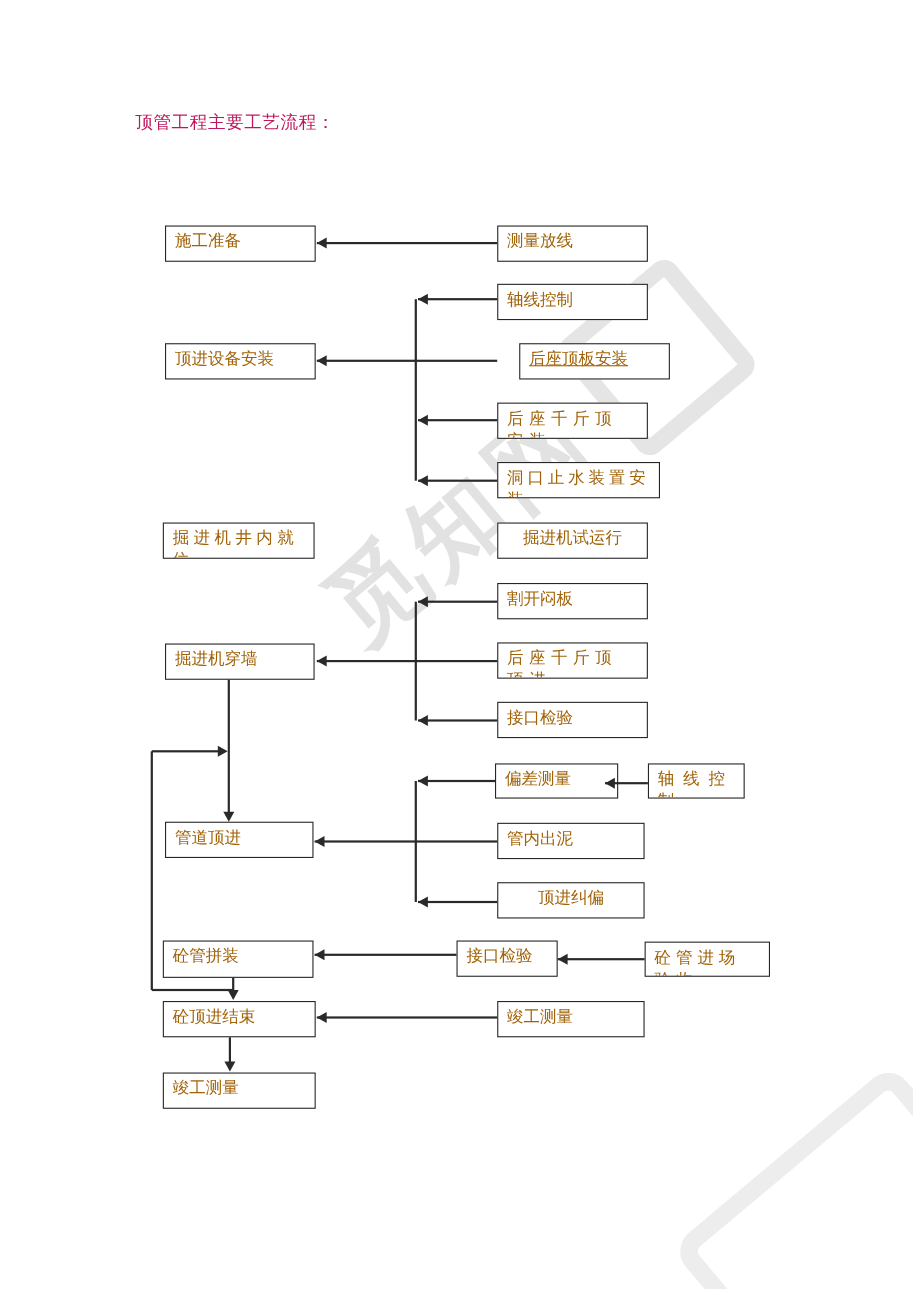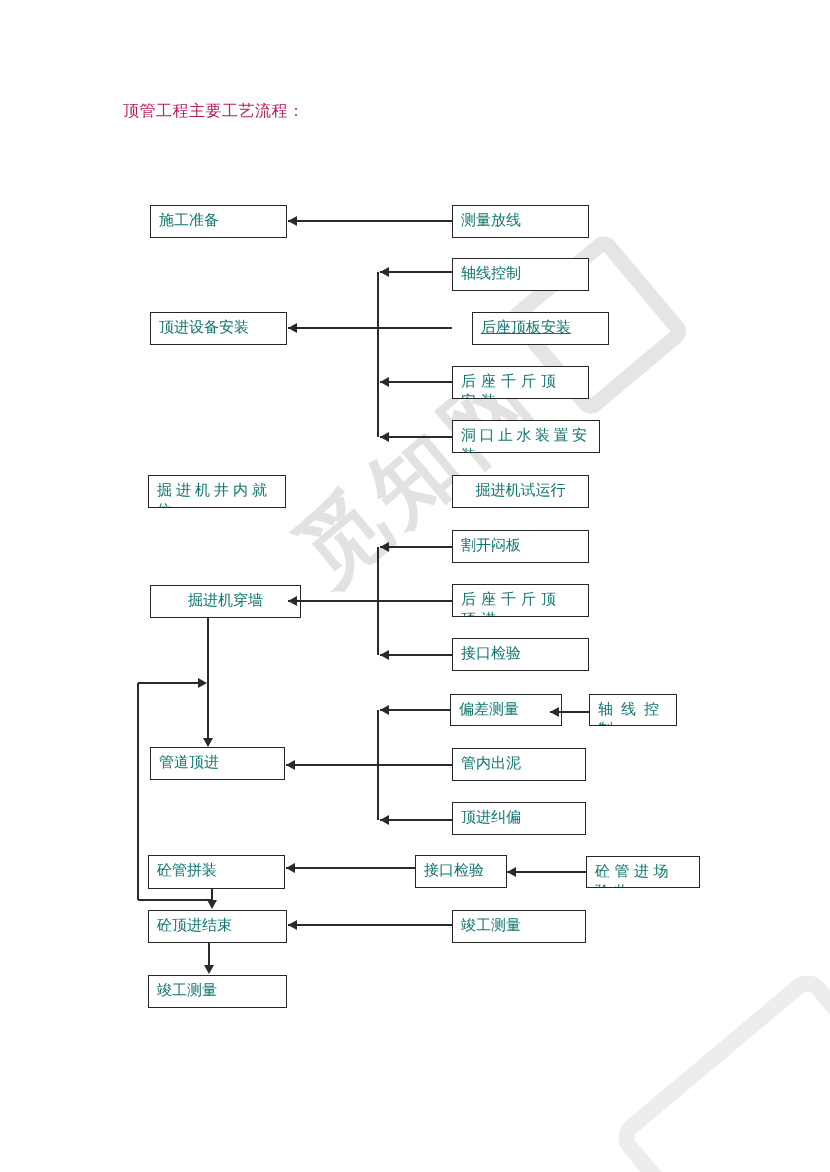--- a/index.html
+++ b/index.html
@@ -17,21 +17,21 @@
   .wm-text{font-size:86px;color:#d9d9d9;letter-spacing:8px;font-weight:bold;
            white-space:nowrap;opacity:.75;}
   .wm-logo{width:104px;height:104px;border:15px solid #dadada;border-radius:14px;
            opacity:.7;flex:0 0 auto;}
   .wm-corner{position:absolute;right:-95px;bottom:-110px;width:230px;height:230px;
              border:16px solid #dedede;border-radius:22px;transform:rotate(-40deg);
              opacity:.55;pointer-events:none;}
 
   
   .node{position:absolute;box-sizing:border-box;border:1.6px solid #262626;
-        background:#ffffff;font-size:15px;color:#0f766e;padding:0 8px;
+        background:#ffffff;font-size:15px;color:#a16207;padding:0 8px;
         line-height:27px;overflow:hidden;white-space:nowrap;}
   .node.wrap{white-space:normal;word-break:break-all;line-height:20px;
              padding-top:4px;}
   .ln{position:absolute;background:#2a2a2a;}
   .arr{position:absolute;width:0;height:0;}
   .arr.l{border-top:5px solid transparent;border-bottom:5px solid transparent;
          border-right:9px solid #2a2a2a;}
   .arr.r{border-top:5px solid transparent;border-bottom:5px solid transparent;
          border-left:9px solid #2a2a2a;}
   .arr.d{border-left:5px solid transparent;border-right:5px solid transparent;
@@ -53,28 +53,28 @@
       <div class="node" style="left: 150px; top: 205px; width: 137px; height: 33px;">施工准备</div>
       <div class="node" style="left: 452px; top: 205px; width: 137px; height: 33px;">测量放线</div>
       <div class="node" style="left: 452px; top: 258px; width: 137px; height: 33px;">轴线控制</div>
       <div class="node" style="left: 150px; top: 312px; width: 137px; height: 33px;">顶进设备安装</div>
       <div class="node" style="left: 472px; top: 312px; width: 137px; height: 33px; text-decoration: underline;">后座顶板安装</div>
       <div class="node wrap" style="left: 452px; top: 366px; width: 137px; height: 33px; letter-spacing: 5px;">后座千斤顶安装</div>
       <div class="node wrap" style="left: 452px; top: 420px; width: 148px; height: 33px; letter-spacing: 3.5px;">洞口止水装置安装</div>
       <div class="node wrap" style="left: 148px; top: 475px; width: 138px; height: 33px; letter-spacing: 4px;">掘进机井内就位</div>
       <div class="node" style="left: 452px; top: 475px; width: 137px; height: 33px; text-align: center;">掘进机试运行</div>
       <div class="node" style="left: 452px; top: 530px; width: 137px; height: 33px;">割开闷板</div>
-      <div class="node" style="left: 150px; top: 585px; width: 151px; height: 33px; text-align: center;">掘进机穿墙</div>
+      <div class="node" style="left: 150px; top: 585px; width: 136px; height: 33px;">掘进机穿墙</div>
       <div class="node wrap" style="left: 452px; top: 584px; width: 137px; height: 33px; letter-spacing: 5px;">后座千斤顶顶进</div>
       <div class="node" style="left: 452px; top: 638px; width: 137px; height: 33px;">接口检验</div>
       <div class="node" style="left: 450px; top: 694px; width: 112px; height: 32px;">偏差测量</div>
       <div class="node wrap" style="left: 589px; top: 694px; width: 88px; height: 32px; letter-spacing: 8px;">轴线控制</div>
       <div class="node" style="left: 150px; top: 747px; width: 135px; height: 33px;">管道顶进</div>
       <div class="node" style="left: 452px; top: 748px; width: 134px; height: 33px;">管内出泥</div>
-      <div class="node" style="left: 452px; top: 802px; width: 134px; height: 33px;">顶进纠偏</div>
+      <div class="node" style="left: 452px; top: 802px; width: 134px; height: 33px; text-align: center;">顶进纠偏</div>
       <div class="node" style="left: 148px; top: 855px; width: 137px; height: 34px;">砼管拼装</div>
       <div class="node" style="left: 415px; top: 855px; width: 92px; height: 33px;">接口检验</div>
       <div class="node wrap" style="left: 586px; top: 856px; width: 114px; height: 32px; letter-spacing: 4.5px;">砼管进场验收</div>
       <div class="node" style="left: 148px; top: 910px; width: 139px; height: 33px;">砼顶进结束</div>
       <div class="node" style="left: 452px; top: 910px; width: 134px; height: 33px;">竣工测量</div>
       <div class="node" style="left: 148px; top: 975px; width: 139px; height: 33px;">竣工测量</div>
       <div class="ln" style="left: 288px; top: 220.25px; width: 164px; height: 1.5px;"></div>
       <div class="ln" style="left: 380px; top: 271.25px; width: 72px; height: 1.5px;"></div>
       <div class="ln" style="left: 288px; top: 327.25px; width: 164px; height: 1.5px;"></div>
       <div class="ln" style="left: 380px; top: 381.25px; width: 72px; height: 1.5px;"></div>

